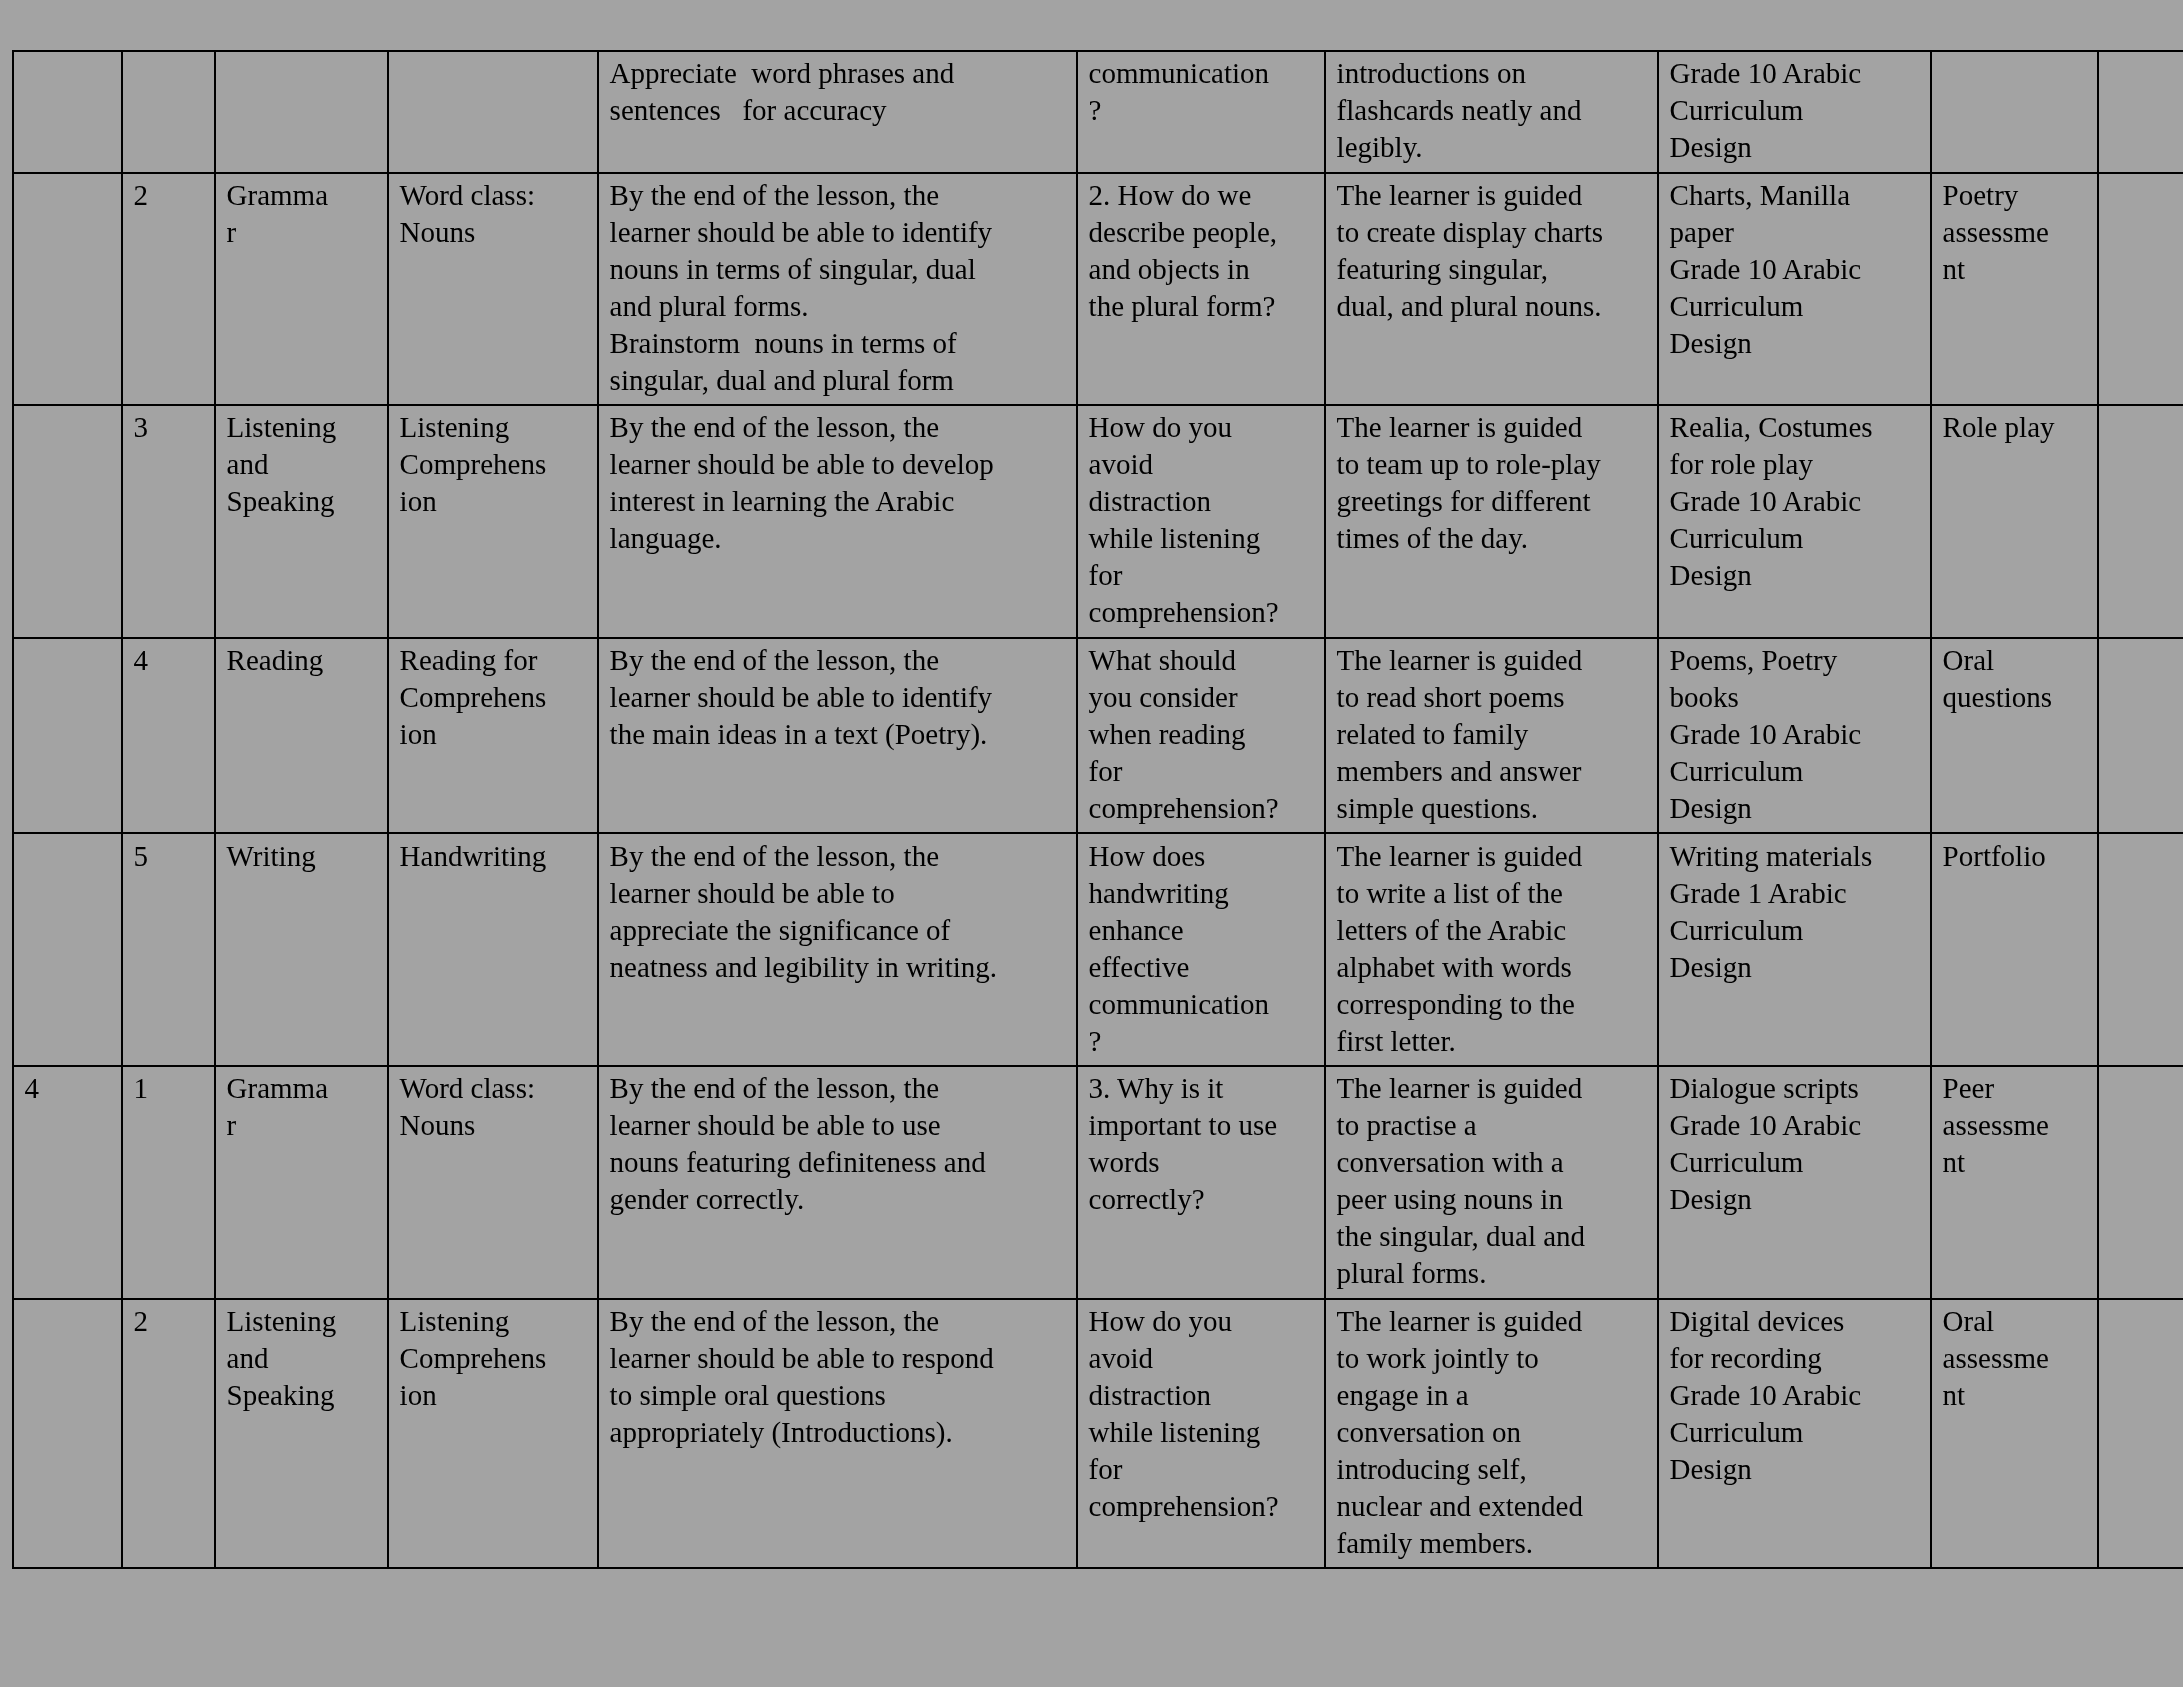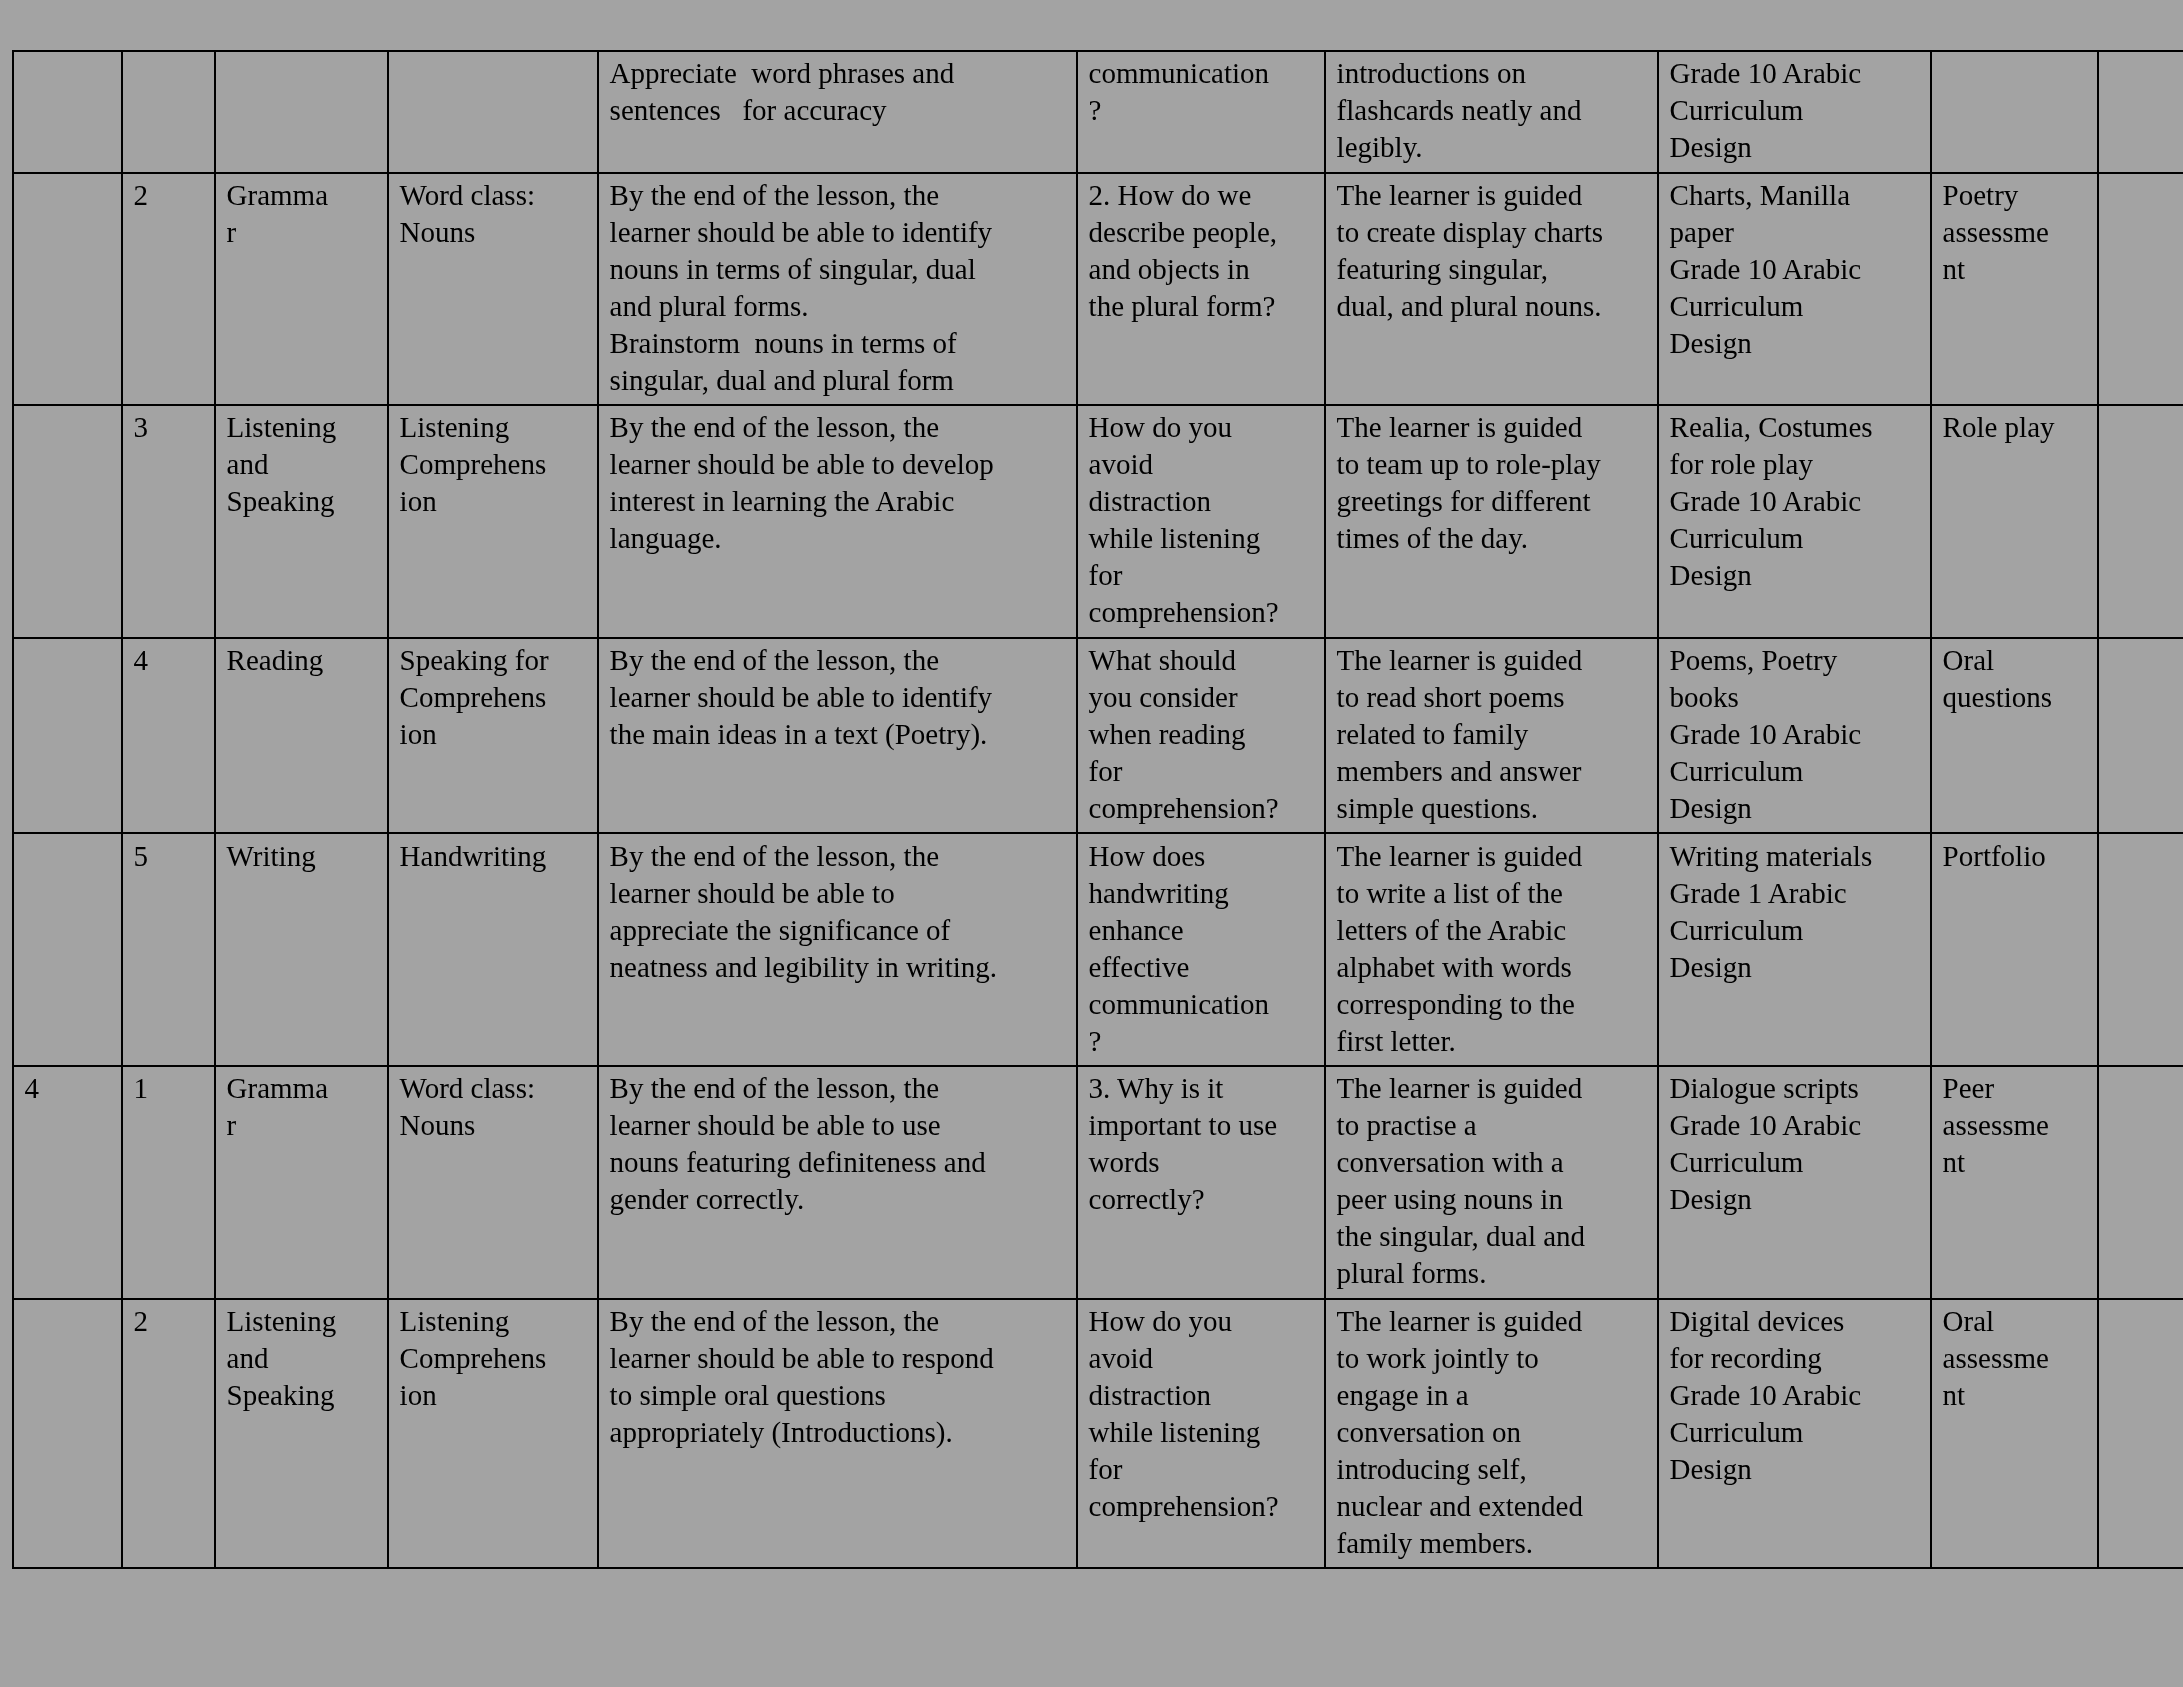--- a/index.html
+++ b/index.html
@@ -133,21 +133,21 @@
 Grade 10 Arabic
 Curriculum
 Design</td>
         <td class="c-ass">Role play</td>
         <td class="c-rem"></td>
       </tr>
       <tr>
         <td class="c-week"></td>
         <td class="c-lesson">4</td>
         <td class="c-strand">Reading</td>
-        <td class="c-sub">Speaking for
+        <td class="c-sub">Reading for
 Comprehens
 ion</td>
         <td class="c-out">By the end of the lesson, the
 learner should be able to identify
 the main ideas in a text (Poetry).</td>
         <td class="c-inq">What should
 you consider
 when reading
 for
 comprehension?</td>

